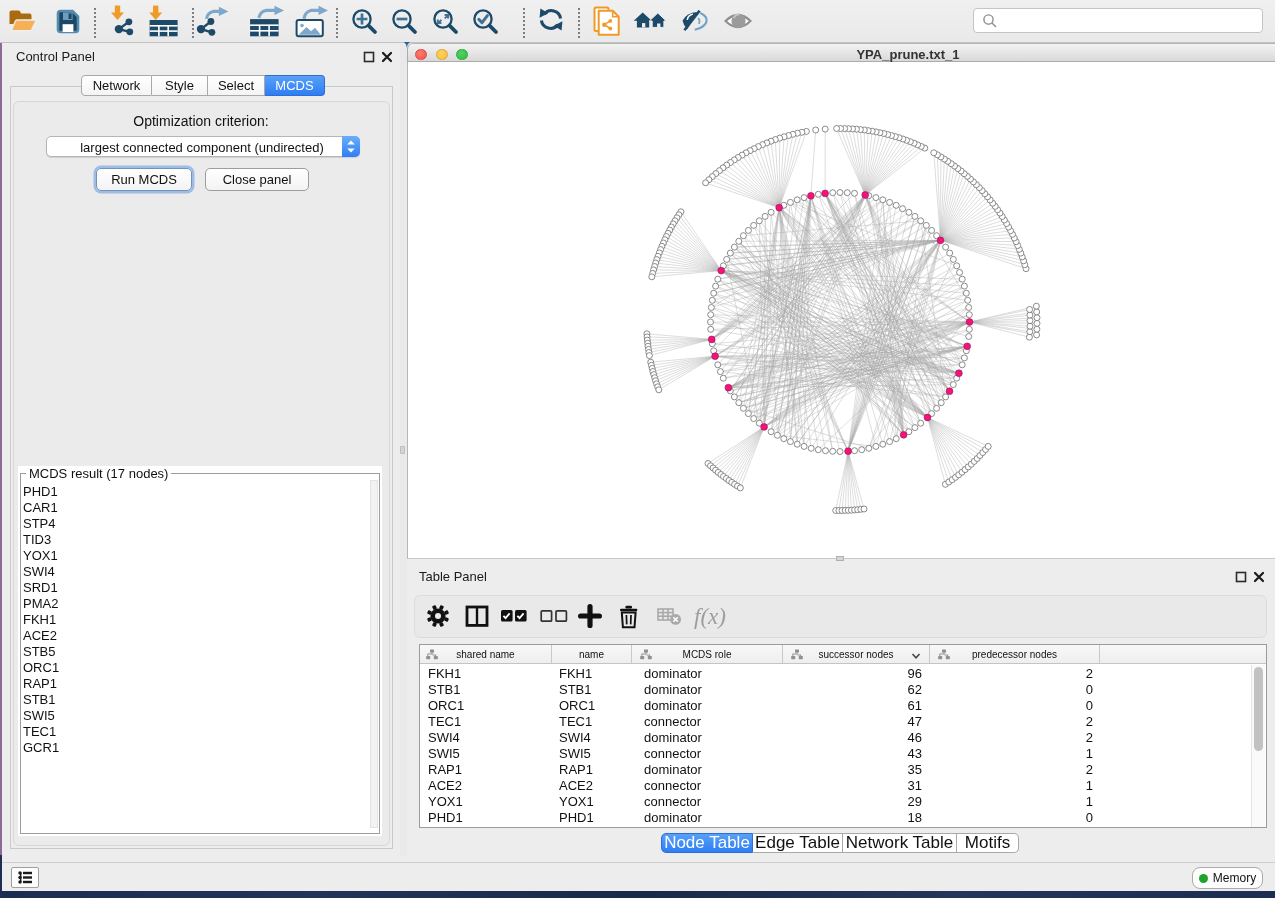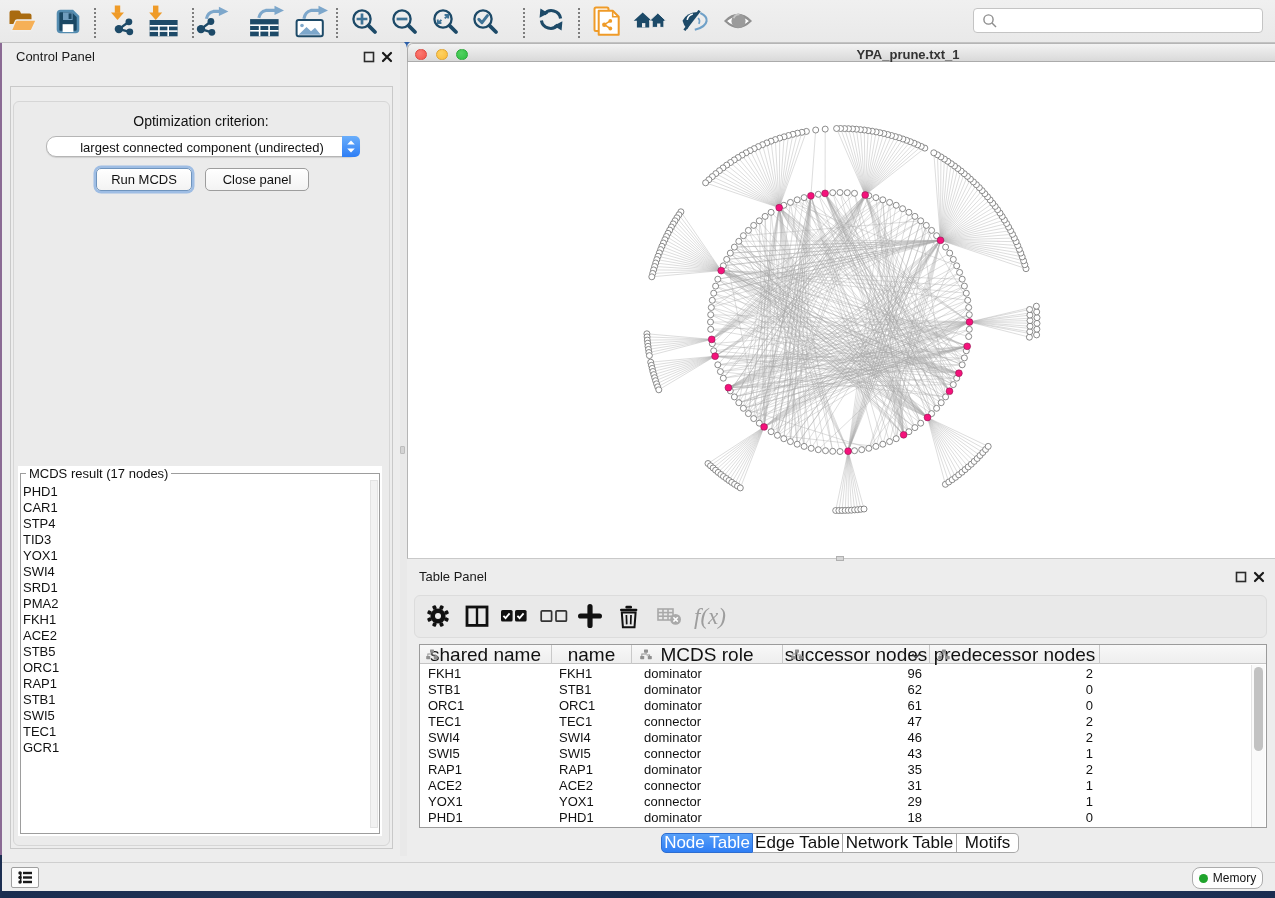--- a/index.html
+++ b/index.html
@@ -17,21 +17,21 @@
 #cphead{left:14px;top:6px;font-size:13px;color:#1a1a1a}
 .winbtn{position:absolute;top:8px}
 #cpbox{left:8px;top:43px;width:383px;height:763px;border:1px solid #c9c9c9;background:#ededed}
 #cpinner{left:11px;top:58px;width:377px;height:745px;border:1px solid #d6d6d6;border-radius:6px;background:#ebebeb}
 .tabrow{position:absolute;top:32px;left:79px;height:21px;display:flex}
 .tab{height:21px;border:1px solid #a9a9a9;border-left:none;background:linear-gradient(#ffffff,#f4f4f4);font-size:13px;color:#111;display:flex;align-items:center;justify-content:center}
 .tab.first{border-left:1px solid #a9a9a9;border-radius:4px 0 0 4px}
 .tab.last{border-radius:0 4px 4px 0}
 .tab.sel{background:linear-gradient(#58a0f8,#2e7ef5);color:#fff;border-color:#2e6ed0}
 #optlabel{left:0;top:70px;width:398px;text-align:center;font-size:14px;color:#111}
-#dropdown{left:44px;top:93px;width:314px;height:21px;background:#fff;border:1px solid #b5b5b5;border-radius:10px;box-shadow:0 1px 1px rgba(0,0,0,.12)}
+#dropdown{left:44px;top:93px;width:314px;height:21px;background:#fff;border:1px solid #b5b5b5;border-radius:5px;box-shadow:0 1px 1px rgba(0,0,0,.12)}
 #ddtext{left:16px;top:3px;font-size:13px;color:#111;width:278px;text-align:center}
 #ddbtn{right:-1px;top:-1px;width:18px;height:21px;border-radius:0 5px 5px 0;background:linear-gradient(#6aaefb,#2e7ef5)}
 .btn{position:absolute;height:23px;background:linear-gradient(#ffffff,#f3f3f3);border:1px solid #9d9d9d;border-radius:5px;font-size:13px;color:#111;display:flex;align-items:center;justify-content:center}
 #runbtn{left:94px;top:125px;width:96px;box-shadow:0 0 0 2.5px rgba(125,170,225,.7);border-color:#6f94bd}
 #closebtn{left:203px;top:125px;width:104px}
 #fieldset{left:16px;top:423px;width:364px;height:370px;background:#fff}
 #fsborder{left:2px;top:7px;width:360px;height:361px;border:1px solid #9d9d9d}
 #fslegend{left:8px;top:0px;background:#fff;padding:0 3px;font-size:13px;color:#111}
 #fslist{left:5px;top:18px;font-size:13px;color:#111;line-height:16px}
 #fstrack{right:4px;top:14px;width:8px;height:348px;background:#f2f2f2;border:1px solid #e3e3e3}
@@ -44,21 +44,21 @@
 #titletext{left:0;top:3px;width:1000px;text-align:center;font-size:13px;font-weight:bold;color:#333}
 #netcanvas{left:0;top:19px;width:868px;height:497px;background:#fff;border-left:1px solid #b5b5b5;border-bottom:1px solid #c9c9c9}
 
 #hdiv{left:407px;top:560px;width:868px;height:5px;background:#ededed}
 #hgrip{left:429px;top:-4px;width:8px;height:5px;background:#d6d6d6;border:1px solid #b0b0b0}
 
 #tp{left:407px;top:565px;width:868px;height:297px}
 #tphead{left:12px;top:4px;font-size:13px;color:#1a1a1a}
 #tptools{left:7px;top:30px;width:853px;height:43px;background:#e9e9e9;border:1px solid #dcdcdc;border-radius:6px}
 #tbl{left:12px;top:79px;width:848px;height:184px;background:#fff;border:1px solid #9b9b9b}
-#tblhead{left:0;top:0;width:846px;height:19px;background:linear-gradient(#f8f8f8,#eeeeee);border-bottom:1px solid #c4c4c4;font-size:19px;color:#111}
+#tblhead{left:0;top:0;width:846px;height:19px;background:linear-gradient(#f8f8f8,#eeeeee);border-bottom:1px solid #c4c4c4;font-size:10px;color:#111}
 .hcell{position:absolute;top:0;height:19px;display:flex;align-items:center;justify-content:center;border-right:1px solid #c9c9c9}
 .rowtext{position:absolute;font-size:13px;color:#111;line-height:16px;white-space:pre}
 #vsb{right:1px;top:20px;width:14px;height:162px;background:#fafafa;border-left:1px solid #e4e4e4}
 #vsbthumb{left:2px;top:2px;width:9px;height:84px;background:#c2c2c2;border-radius:5px}
 .seg{position:absolute;top:268px;height:20px;background:#fff;border:1px solid #a9a9a9;border-left:none;font-size:17px;color:#111;display:flex;align-items:center;justify-content:center}
 
 #status{left:0;top:862px;width:1275px;height:29px;background:#ededed;border-top:1px solid #cfcfcf}
 #listbtn{left:11px;top:4px;width:28px;height:21px;background:#fdfdfd;border:1px solid #9f9f9f;border-radius:2px}
 #membtn{left:1192px;top:4px;width:71px;height:22px;background:#fdfdfd;border:1px solid #ababab;border-radius:8px;font-size:12px;color:#111;display:flex;align-items:center;justify-content:center;gap:5px}
 #wall{left:0;top:891px;width:1275px;height:7px;background:linear-gradient(90deg,#1a2d50,#223457 25%,#182a4c 50%,#243659 75%,#1b2d51)}
@@ -194,20 +194,26 @@
 <div class="abs" id="cp">
   <div class="abs" id="cphead">Control Panel</div>
   <svg class="winbtn" style="left:361px" width="12" height="12" viewBox="0 0 12 12">
       <rect x="1.5" y="1.5" width="9" height="9" fill="none" stroke="#2b2b2b" stroke-width="1.6"></rect>
     </svg>
   <svg class="winbtn" style="left:379px" width="12" height="12" viewBox="0 0 12 12">
       <path d="M2 2 L10 10 M10 2 L2 10" stroke="#1a1a1a" stroke-width="2.2" stroke-linecap="round"></path>
     </svg>
   <div class="abs" id="cpbox"></div>
   <div class="abs" id="cpinner"></div>
+  <div class="tabrow">
+    <div class="tab first" style="width:71px">Network</div>
+    <div class="tab" style="width:56px">Style</div>
+    <div class="tab" style="width:57px">Select</div>
+    <div class="tab last sel" style="width:60px">MCDS</div>
+  </div>
   <div class="abs" id="optlabel">Optimization criterion:</div>
   <div class="abs" id="dropdown">
     <div class="abs" id="ddtext">largest connected component (undirected)</div>
     <div class="abs" id="ddbtn"><svg width="18" height="21" viewBox="0 0 18 21">
           <path d="M5.2 8.6 L9 4.4 L12.8 8.6z" fill="#fff"></path>
           <path d="M5.2 12.4 L9 16.6 L12.8 12.4z" fill="#fff"></path>
         </svg></div>
   </div>
   <div class="btn" id="runbtn">Run MCDS</div>
   <div class="btn" id="closebtn">Close panel</div>

